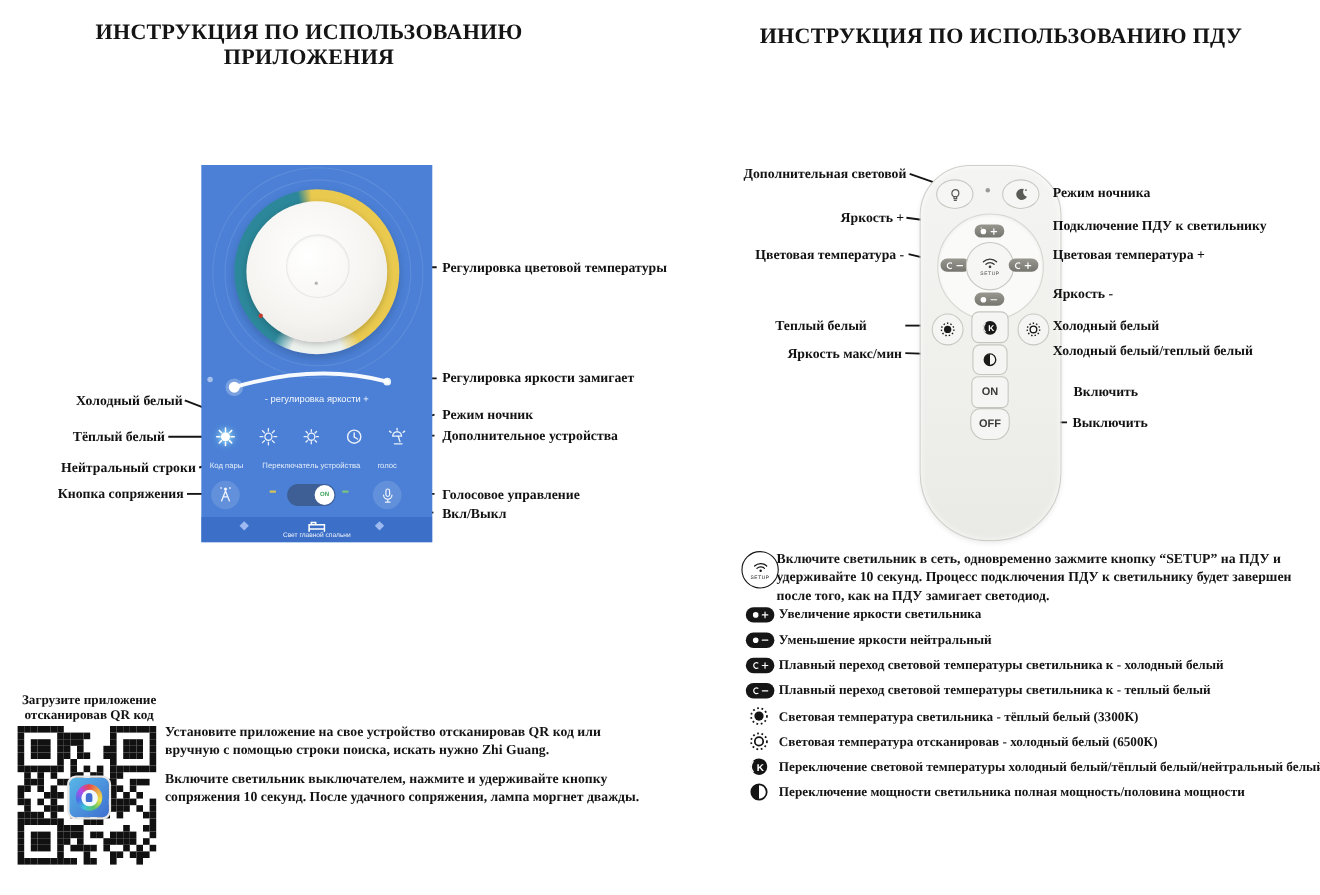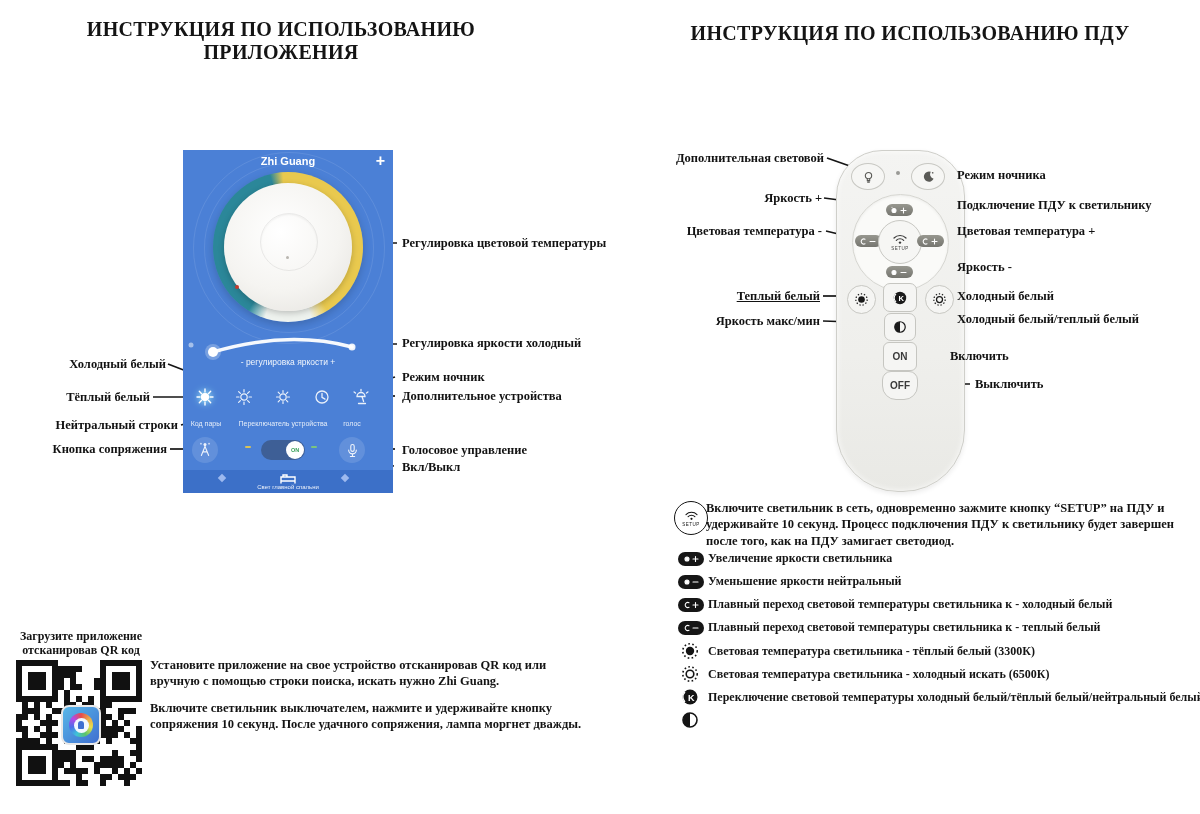--- a/index.html
+++ b/index.html
@@ -111,24 +111,20 @@
     <line x1="919" y1="384" x2="970" y2="384"></line>
   </svg>
 
   <div class="title" style="left:75px;top:18px;width:412px;">
     <div>ИНСТРУКЦИЯ ПО ИСПОЛЬЗОВАНИЮ</div>
     <div>ПРИЛОЖЕНИЯ</div>
   </div>
   <div class="title" style="left:690px;top:22px;width:440px;">ИНСТРУКЦИЯ ПО ИСПОЛЬЗОВАНИЮ ПДУ</div>
 
   <div class="phone">
-    <div class="phone-header">
-      <div class="phone-title">Zhi Guang</div>
-      <div class="phone-plus">+</div>
-    </div>
 
     <div class="halo" style="left:10px;top:2px;width:190px;height:190px;"></div>
     <div class="halo" style="left:21px;top:13px;width:168px;height:168px;"></div>
     <div class="ring"></div>
     <div class="knob"></div>
     <div class="knob-inner"></div>
     <div class="knob-dot"></div>
     <div class="red-dot"></div>
 
     <svg class="abs" style="left:0;top:170px;" width="210" height="50">
@@ -200,21 +196,21 @@
       <div class="nav-diamond" style="left:36px;"></div>
       <svg class="abs" style="left:97px;top:3px;" width="16" height="11" viewBox="0 0 16 11">
         <path d="M1 10V4h14v6M1 8h14M3 4V2h4v2" fill="none" stroke="#fff" stroke-width="1.4" stroke-linecap="round"></path>
       </svg>
       <div class="nav-diamond" style="left:159px;"></div>
       <div class="nav-label">Свет главной спальни</div>
     </div>
   </div>
 
   <div class="lbl" style="left:402px;top:236px;">Регулировка цветовой температуры</div>
-  <div class="lbl" style="left:402px;top:336px;">Регулировка яркости холодный</div>
+  <div class="lbl" style="left:402px;top:336px;">Регулировка яркости замигает</div>
   <div class="lbl" style="left:402px;top:370px;">Режим ночник</div>
   <div class="lbl" style="left:402px;top:389px;">Дополнительное устройства</div>
   <div class="lbl" style="left:402px;top:443px;">Голосовое управление</div>
   <div class="lbl" style="left:402px;top:460px;">Вкл/Выкл</div>
   <div class="lbl r" style="left:30px;top:357px;width:136px;">Холодный белый</div>
   <div class="lbl r" style="left:30px;top:390px;width:120px;">Тёплый белый</div>
   <div class="lbl r" style="left:30px;top:418px;width:148px;">Нейтральный строки</div>
   <div class="lbl r" style="left:25px;top:442px;width:142px;">Кнопка сопряжения</div>
 
   <div class="qr-caption">
@@ -547,25 +543,25 @@
     <div class="sq-btn" style="left:45px;top:220px;width:34px;height:27px;border-radius:9px 9px 14px 14px;">OFF</div>
   </div>
 
   <div class="lbl r" style="left:640px;top:151px;width:184px;">Дополнительная световой</div>
   <div class="lbl" style="left:957px;top:168px;">Режим ночника</div>
   <div class="lbl r" style="left:640px;top:191px;width:182px;">Яркость +</div>
   <div class="lbl" style="left:957px;top:198px;">Подключение ПДУ к светильнику</div>
   <div class="lbl r" style="left:640px;top:224px;width:182px;">Цветовая температура -</div>
   <div class="lbl" style="left:957px;top:224px;">Цветовая температура +</div>
   <div class="lbl" style="left:957px;top:260px;">Яркость -</div>
-  <div class="lbl r" style="left:640px;top:289px;width:180px;text-decoration:underline;">Теплый белый</div>
+  <div class="lbl r" style="left:608px;top:289px;width:180px;">Теплый белый</div>
   <div class="lbl" style="left:957px;top:289px;">Холодный белый</div>
   <div class="lbl r" style="left:640px;top:314px;width:180px;">Яркость макс/мин</div>
   <div class="lbl" style="left:957px;top:312px;">Холодный белый/теплый белый</div>
-  <div class="lbl" style="left:950px;top:349px;">Включить</div>
+  <div class="lbl" style="left:976px;top:349px;">Включить</div>
   <div class="lbl" style="left:975px;top:377px;">Выключить</div>
 
   <div class="setup-legend">
     <svg width="15" height="11" viewBox="0 0 16 12" stroke="#141414" stroke-width="1.2" stroke-linecap="round" fill="none">
       <path d="M2 5a8.5 8.5 0 0 1 12 0M4.3 7.3a5.2 5.2 0 0 1 7.4 0"></path>
       <circle cx="8" cy="9.6" r="1.2" fill="#141414" stroke="none"></circle>
     </svg>
     <div class="setup-txt">SETUP</div>
   </div>
   <div class="para" style="left:706px;top:500px;width:488px;font-size:12.5px;">Включите светильник в сеть, одновременно зажмите кнопку “SETUP” на ПДУ и удерживайте 10 секунд. Процесс подключения ПДУ к светильнику будет завершен после того, как на ПДУ замигает светодиод.</div>
@@ -607,31 +603,32 @@
     </svg>
   </div>
   <div class="legend-row-text" style="top:644px;">Световая температура светильника - тёплый белый (3300К)</div>
 
   <div class="legend-circle" style="top:665px;">
     <svg width="18" height="18" viewBox="0 0 18 18">
       <circle cx="9" cy="9" r="3.8" fill="none" stroke="#141414" stroke-width="1.6"></circle>
       <circle cx="9" cy="9" r="7.2" fill="none" stroke="#141414" stroke-width="1.6" stroke-dasharray="1.6 2.4"></circle>
     </svg>
   </div>
-  <div class="legend-row-text" style="top:667px;">Световая температура светильника - холодный искать (6500К)</div>
+  <div class="legend-row-text" style="top:667px;">Световая температура отсканировав - холодный белый (6500К)</div>
 
   <div class="legend-circle" style="top:688px;">
     <svg width="18" height="18" viewBox="0 0 18 18">
       <circle cx="9" cy="9" r="7.5" fill="#141414"></circle>
       <path d="M4 4a7 7 0 0 0 0 10" fill="none" stroke="#fff" stroke-width="1.3"></path>
       <text x="7" y="12.6" font-size="9" font-family="Liberation Sans,sans-serif" font-weight="bold" fill="#fff">K</text>
     </svg>
   </div>
   <div class="legend-row-text" style="top:690px;">Переключение световой температуры холодный белый/тёплый белый/нейтральный белый</div>
 
   <div class="legend-circle" style="top:711px;">
     <svg width="18" height="18" viewBox="0 0 18 18">
       <circle cx="9" cy="9" r="7" fill="none" stroke="#141414" stroke-width="1.6"></circle>
       <path d="M9 2a7 7 0 0 0 0 14z" fill="#141414"></path>
     </svg>
   </div>
+  <div class="legend-row-text" style="top:713px;">Переключение мощности светильника полная мощность/половина мощности</div>
 
 </div>
 
 </body></html>

